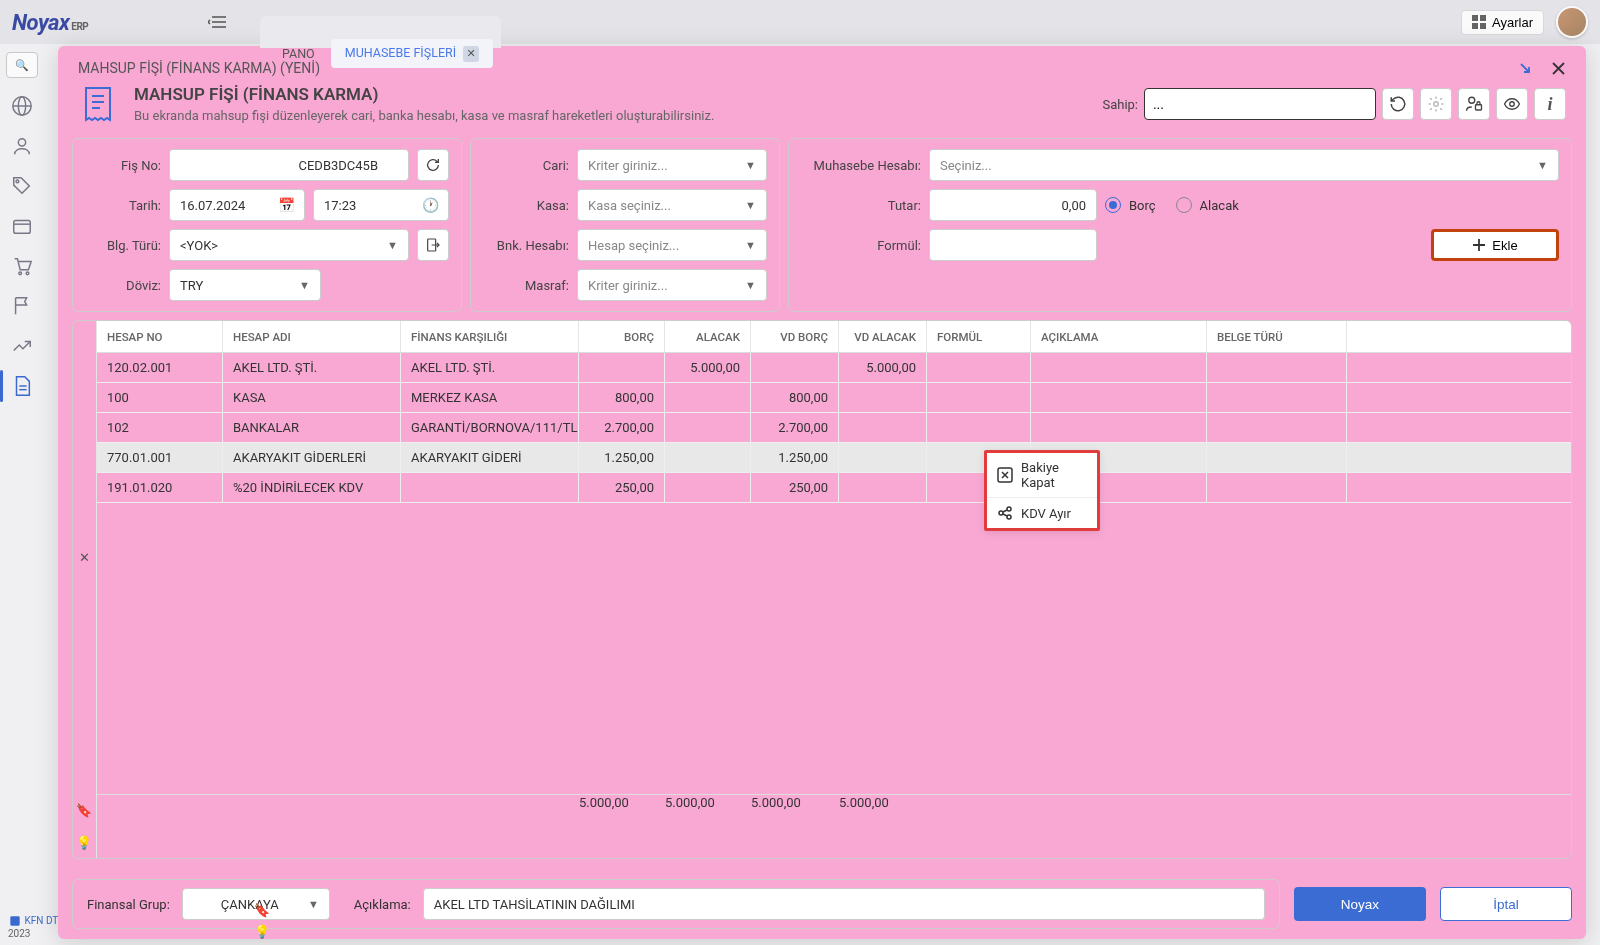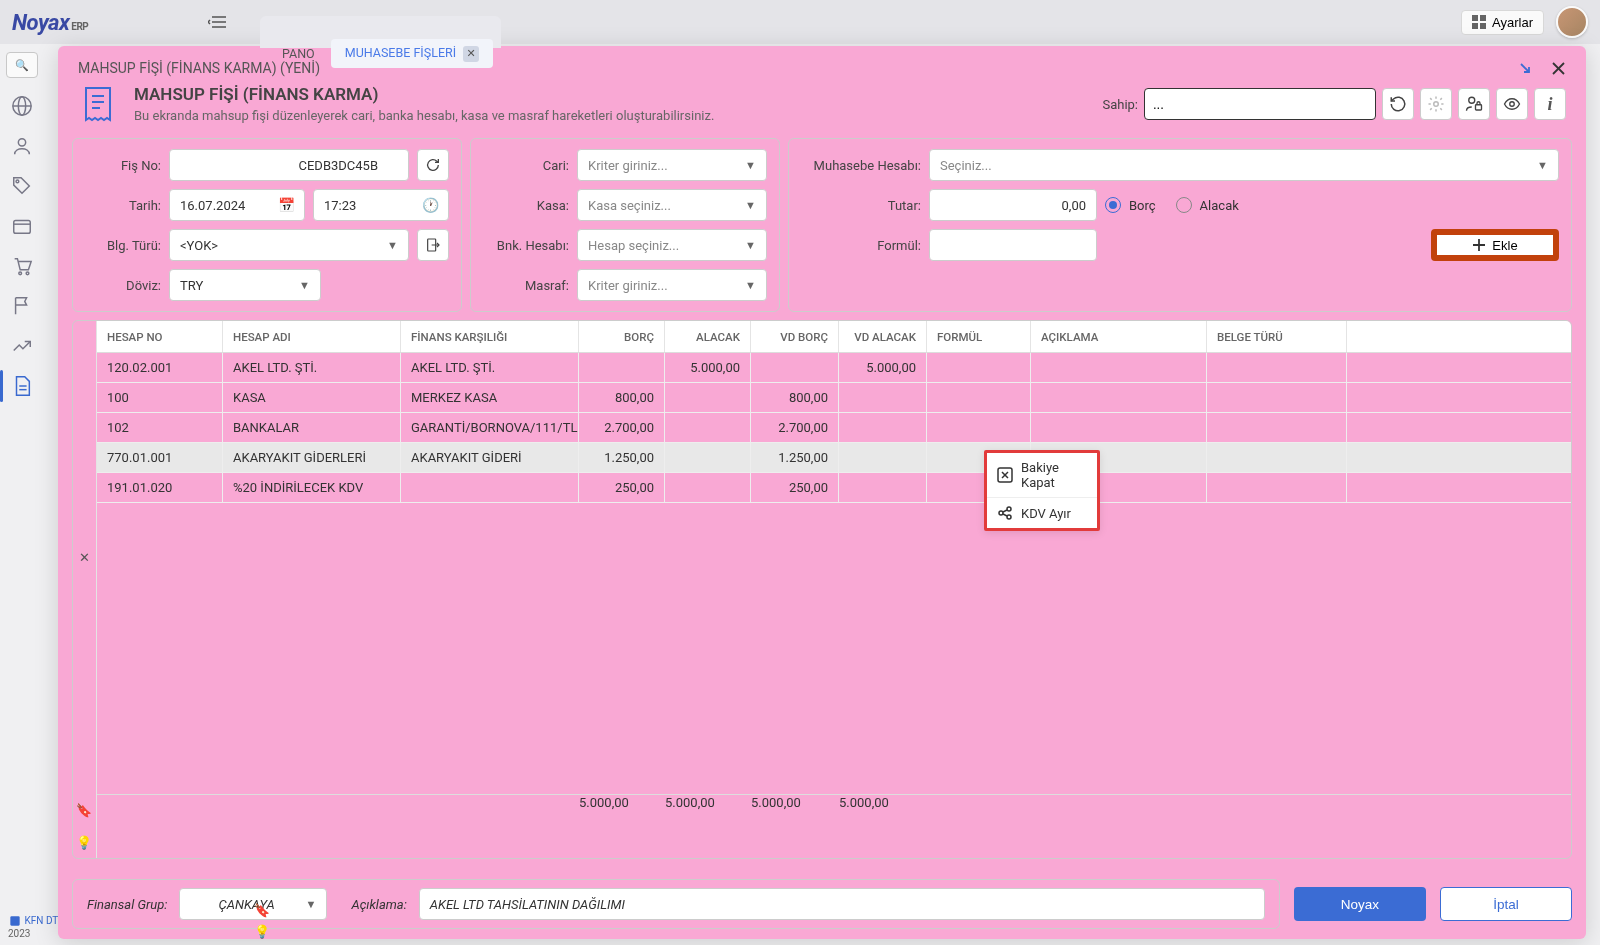--- a/index.html
+++ b/index.html
@@ -50,21 +50,21 @@
 .input, .select { flex:1; height:32px; border:1px solid #ccc; border-radius:4px; padding:0 10px; font-size:13px; background:#fff; display:flex; align-items:center; justify-content:space-between;}
 .input.ro { color:#333; text-align:right; justify-content:flex-end; padding-right:30px; position:relative;}
 .select { color:#888; cursor:pointer;}
 .select .caret { color:#666; font-size:11px;}
 .date-input { width:140px; position:relative;}
 .time-input { width:108px; position:relative;}
 .input-icon { position:absolute; right:8px; color:#555; font-size:14px;}
 .radio { width:16px; height:16px; border:1.5px solid #888; border-radius:50%; display:inline-flex; align-items:center; justify-content:center;}
 .radio.checked::after { content:''; width:8px; height:8px; background:#3b6cd4; border-radius:50%;}
 .radio.checked { border-color:#3b6cd4;}
-.ekle-btn { height:32px; border:6px solid #c2410c; border-radius:4px; background:#fff; padding:0 20px; display:flex; align-items:center; gap:6px; font-size:13px;}
+.ekle-btn { height:32px; border:3px solid #c2410c; border-radius:4px; background:#fff; padding:0 20px; display:flex; align-items:center; gap:6px; font-size:13px;}
 
 .grid-wrap { flex:1; border:1px solid #ccc; border-radius:6px; overflow:hidden; display:flex; flex-direction:column; position:relative;}
 .grid-header { display:flex; background:#fff; border-bottom:1px solid #ddd; height:32px; align-items:stretch;}
 .grid-header .gh { padding:0 10px; font-size:11.5px; color:#666; font-weight:500; border-right:1px solid #e4e4e4; display:flex; align-items:center;}
 .gh.num { justify-content:flex-end;}
 .col-hno { width:126px;}
 .col-had { width:178px;}
 .col-fk { width:178px;}
 .col-borc { width:86px;}
 .col-alacak { width:86px;}
@@ -81,21 +81,21 @@
 .grid-footer { display:flex; border-top:1px solid #ddd; height:32px;}
 .grid-footer .gc { border-right:1px solid transparent;}
 .side-icons { width:24px; display:flex; flex-direction:column; border-right:1px solid #e4e4e4;}
 .side-icons .si { flex:1; display:flex; align-items:center; justify-content:center; color:#555; font-size:13px;}
 
 .context-menu { position:absolute; border:3px solid #e23b3b; background:#fff; border-radius:2px; box-shadow:0 2px 8px rgba(0,0,0,0.1);}
 .context-menu .cm-item { padding:7px 16px 7px 10px; display:flex; align-items:center; gap:8px; font-size:13px; color:#333; cursor:pointer;}
 .context-menu .cm-item:first-child { border-bottom:1px solid #eee;}
 
 .modal-footer { border-top:0; padding:10px 14px; display:flex; align-items:center; gap:14px;}
-.footer-panel { flex:1; border:1px solid #ccc; border-radius:6px; padding:8px 14px; display:flex; align-items:center; gap:12px;font-style:italic;}
+.footer-panel { flex:1; border:1px solid #ccc; border-radius:6px; padding:8px 14px; display:flex; align-items:center; gap:12px;}
 .kaydet-btn { width:132px; height:34px; background:#3b6cd4; color:#fff; border:none; border-radius:4px; font-size:13.5px; font-weight:500;}
 .iptal-btn { width:132px; height:34px; background:#fff; color:#3b6cd4; border:1px solid #3b6cd4; border-radius:4px; font-size:13.5px;}
 .bottom-icons { position:absolute; left:254px; bottom:6px; display:flex; flex-direction:column; gap:6px;}
 svg { display:block; }
 </style>
 </head>
 <body>
 
 <div class="app-header">
   <div style="display:flex;align-items:center;">

